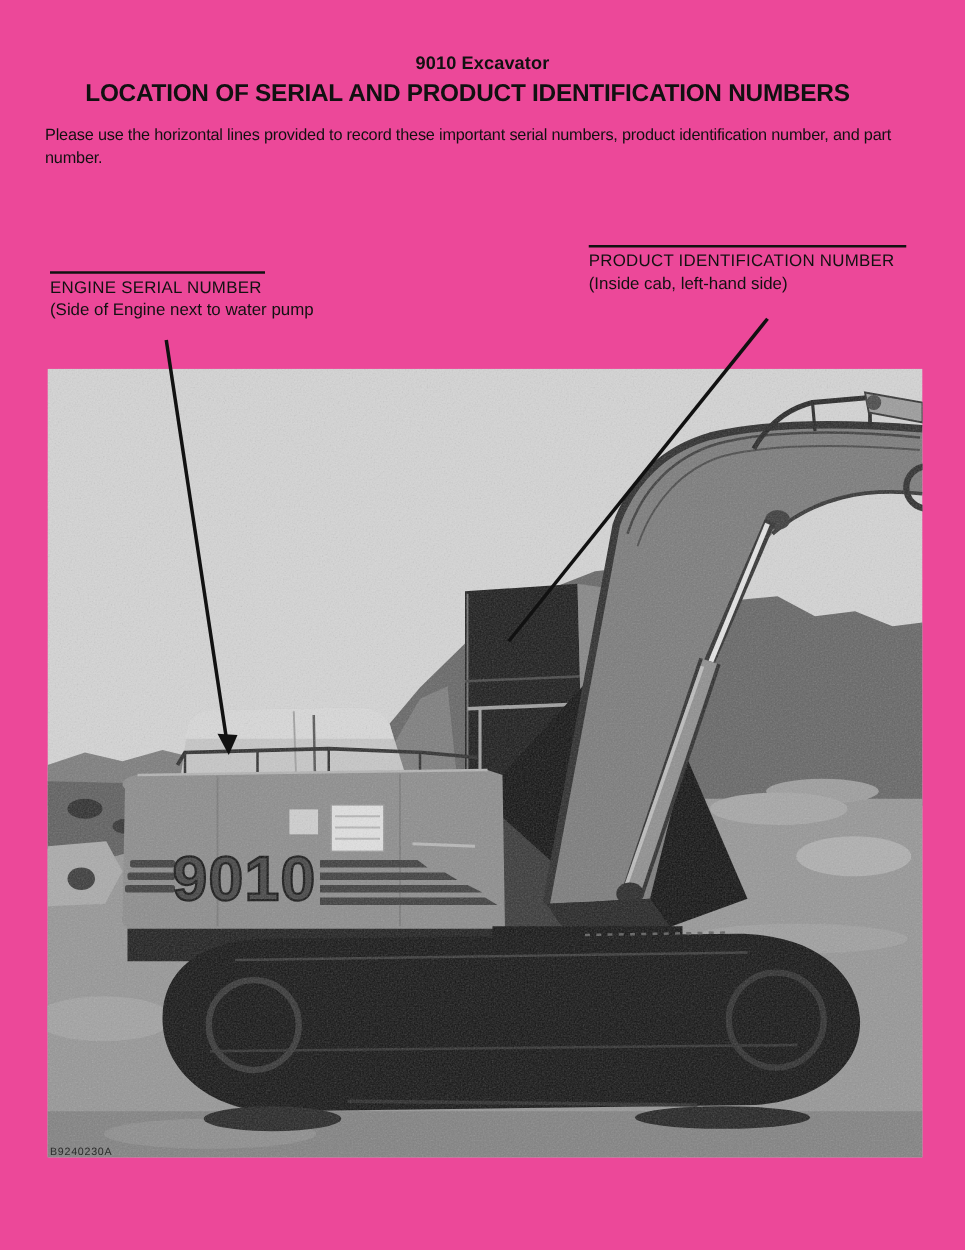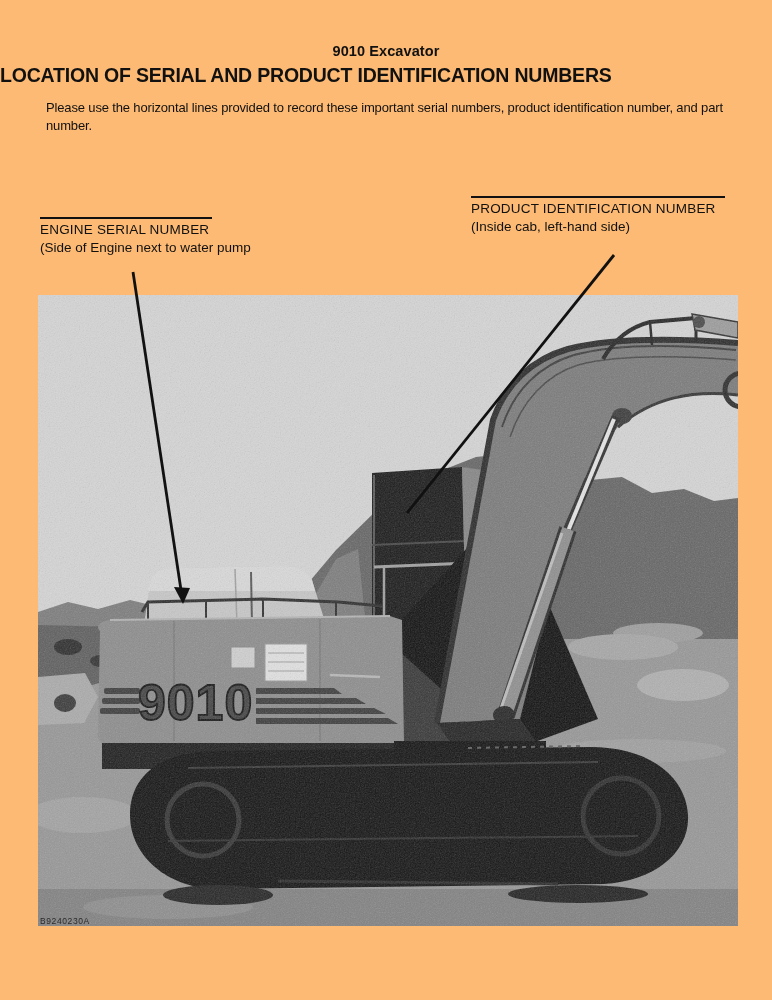--- a/index.html
+++ b/index.html
@@ -1,29 +1,29 @@
 <!DOCTYPE html>
 <html><head>
 <meta charset="utf-8">
 <style>
   html,body{margin:0;padding:0;background:#ffffff;}
   .page{
-    position:relative;width:772px;height:1000px;background:#fdba74;
+    position:relative;width:772px;height:1000px;background:#ec4899;
     font-family:"Liberation Sans",sans-serif;color:#111;overflow:hidden;
   }
   .model-title{
     position:absolute;top:43px;left:0;width:772px;text-align:center;
     font-size:14.5px;font-weight:bold;letter-spacing:0.1px;
   }
   .heading{
-    position:absolute;top:64px;left:0;width:748px;margin:0;
+    position:absolute;top:64px;left:0;width:748px;margin:0;text-align:center;
     font-size:19.5px;font-weight:bold;letter-spacing:-0.2px;
   }
   .intro{
-    position:absolute;top:99px;left:46px;width:712px;margin:0;
+    position:absolute;top:99px;left:36px;width:712px;margin:0;
     font-size:13px;line-height:1.35;letter-spacing:-0.15px;
   }
   .callout{position:absolute;}
   .callout-engine{left:40px;top:217px;}
   .callout-product{left:471px;top:196px;}
   .record-line{height:0;border-top:2px solid #111;margin-bottom:3px;}
   .callout-engine .record-line{width:172px;}
   .callout-product .record-line{width:254px;}
   .callout-label{font-size:13.5px;letter-spacing:0.2px;white-space:nowrap;}
   .callout-note{font-size:13.5px;margin-top:3px;white-space:nowrap;}

